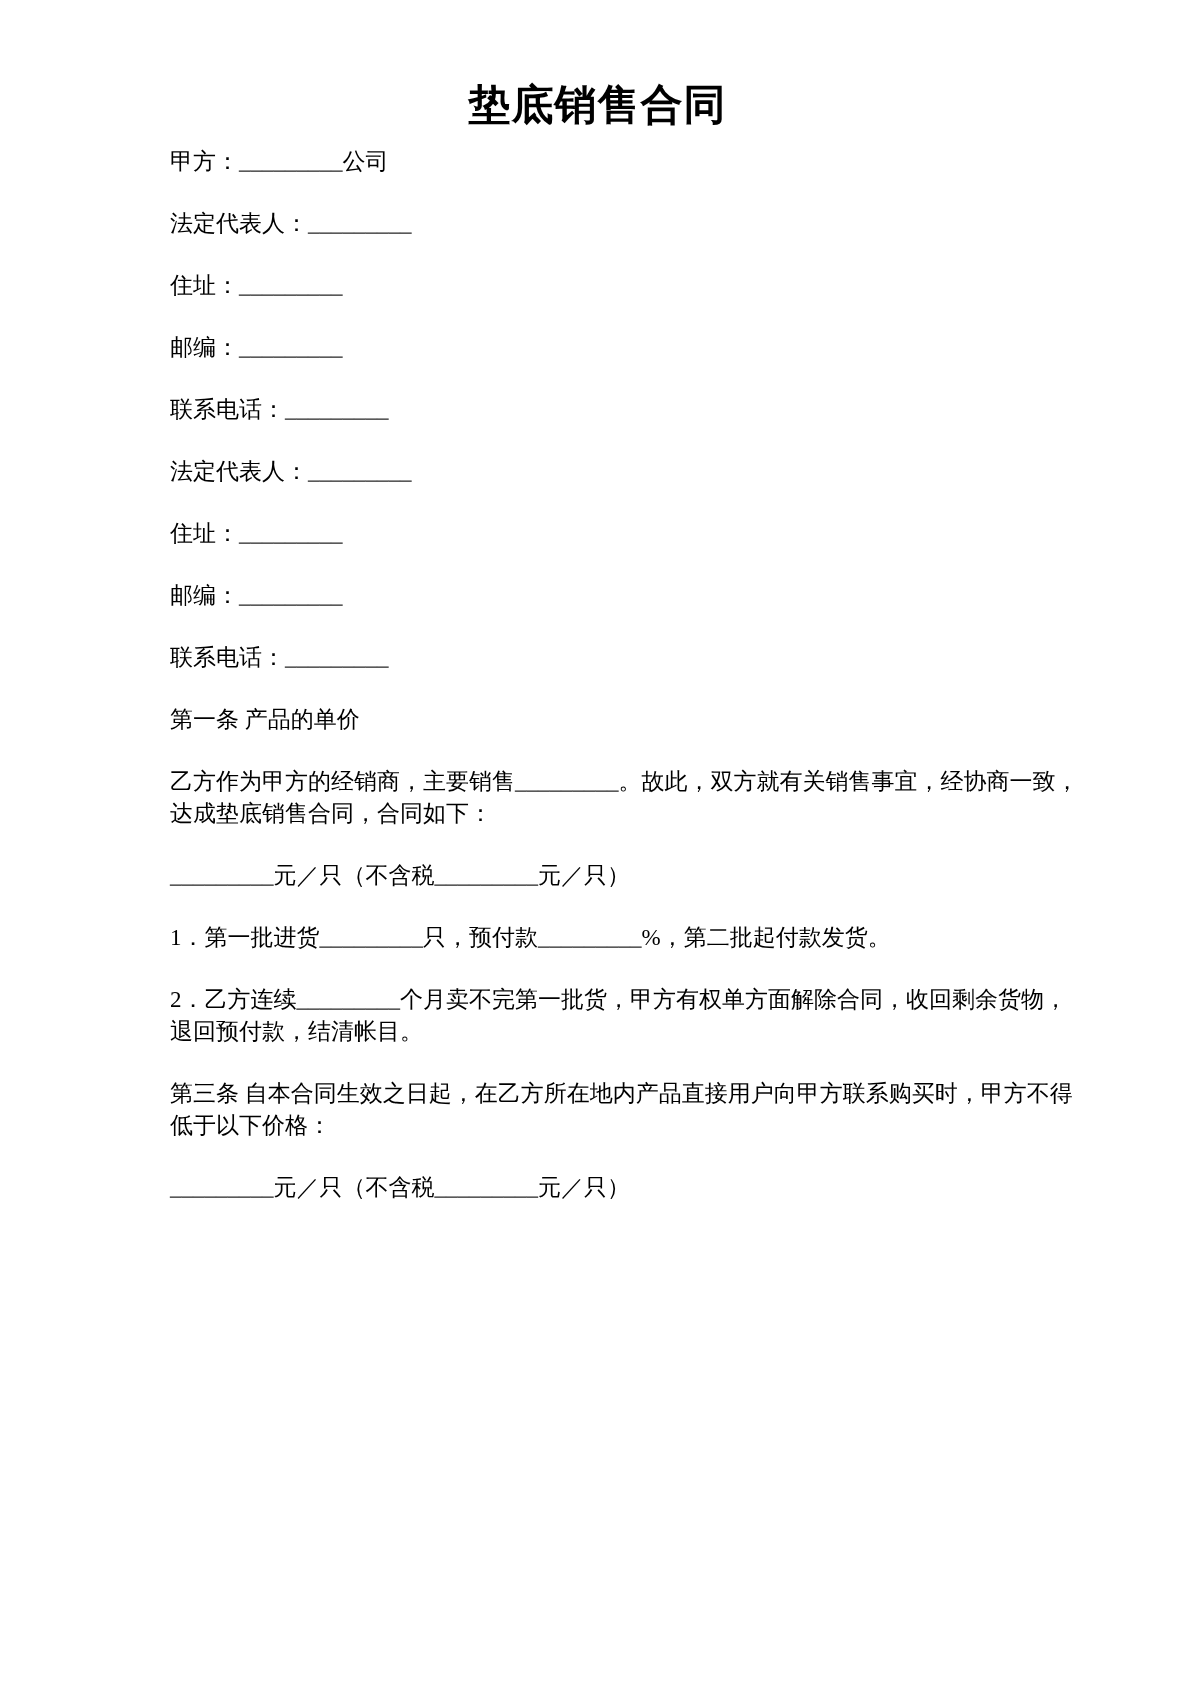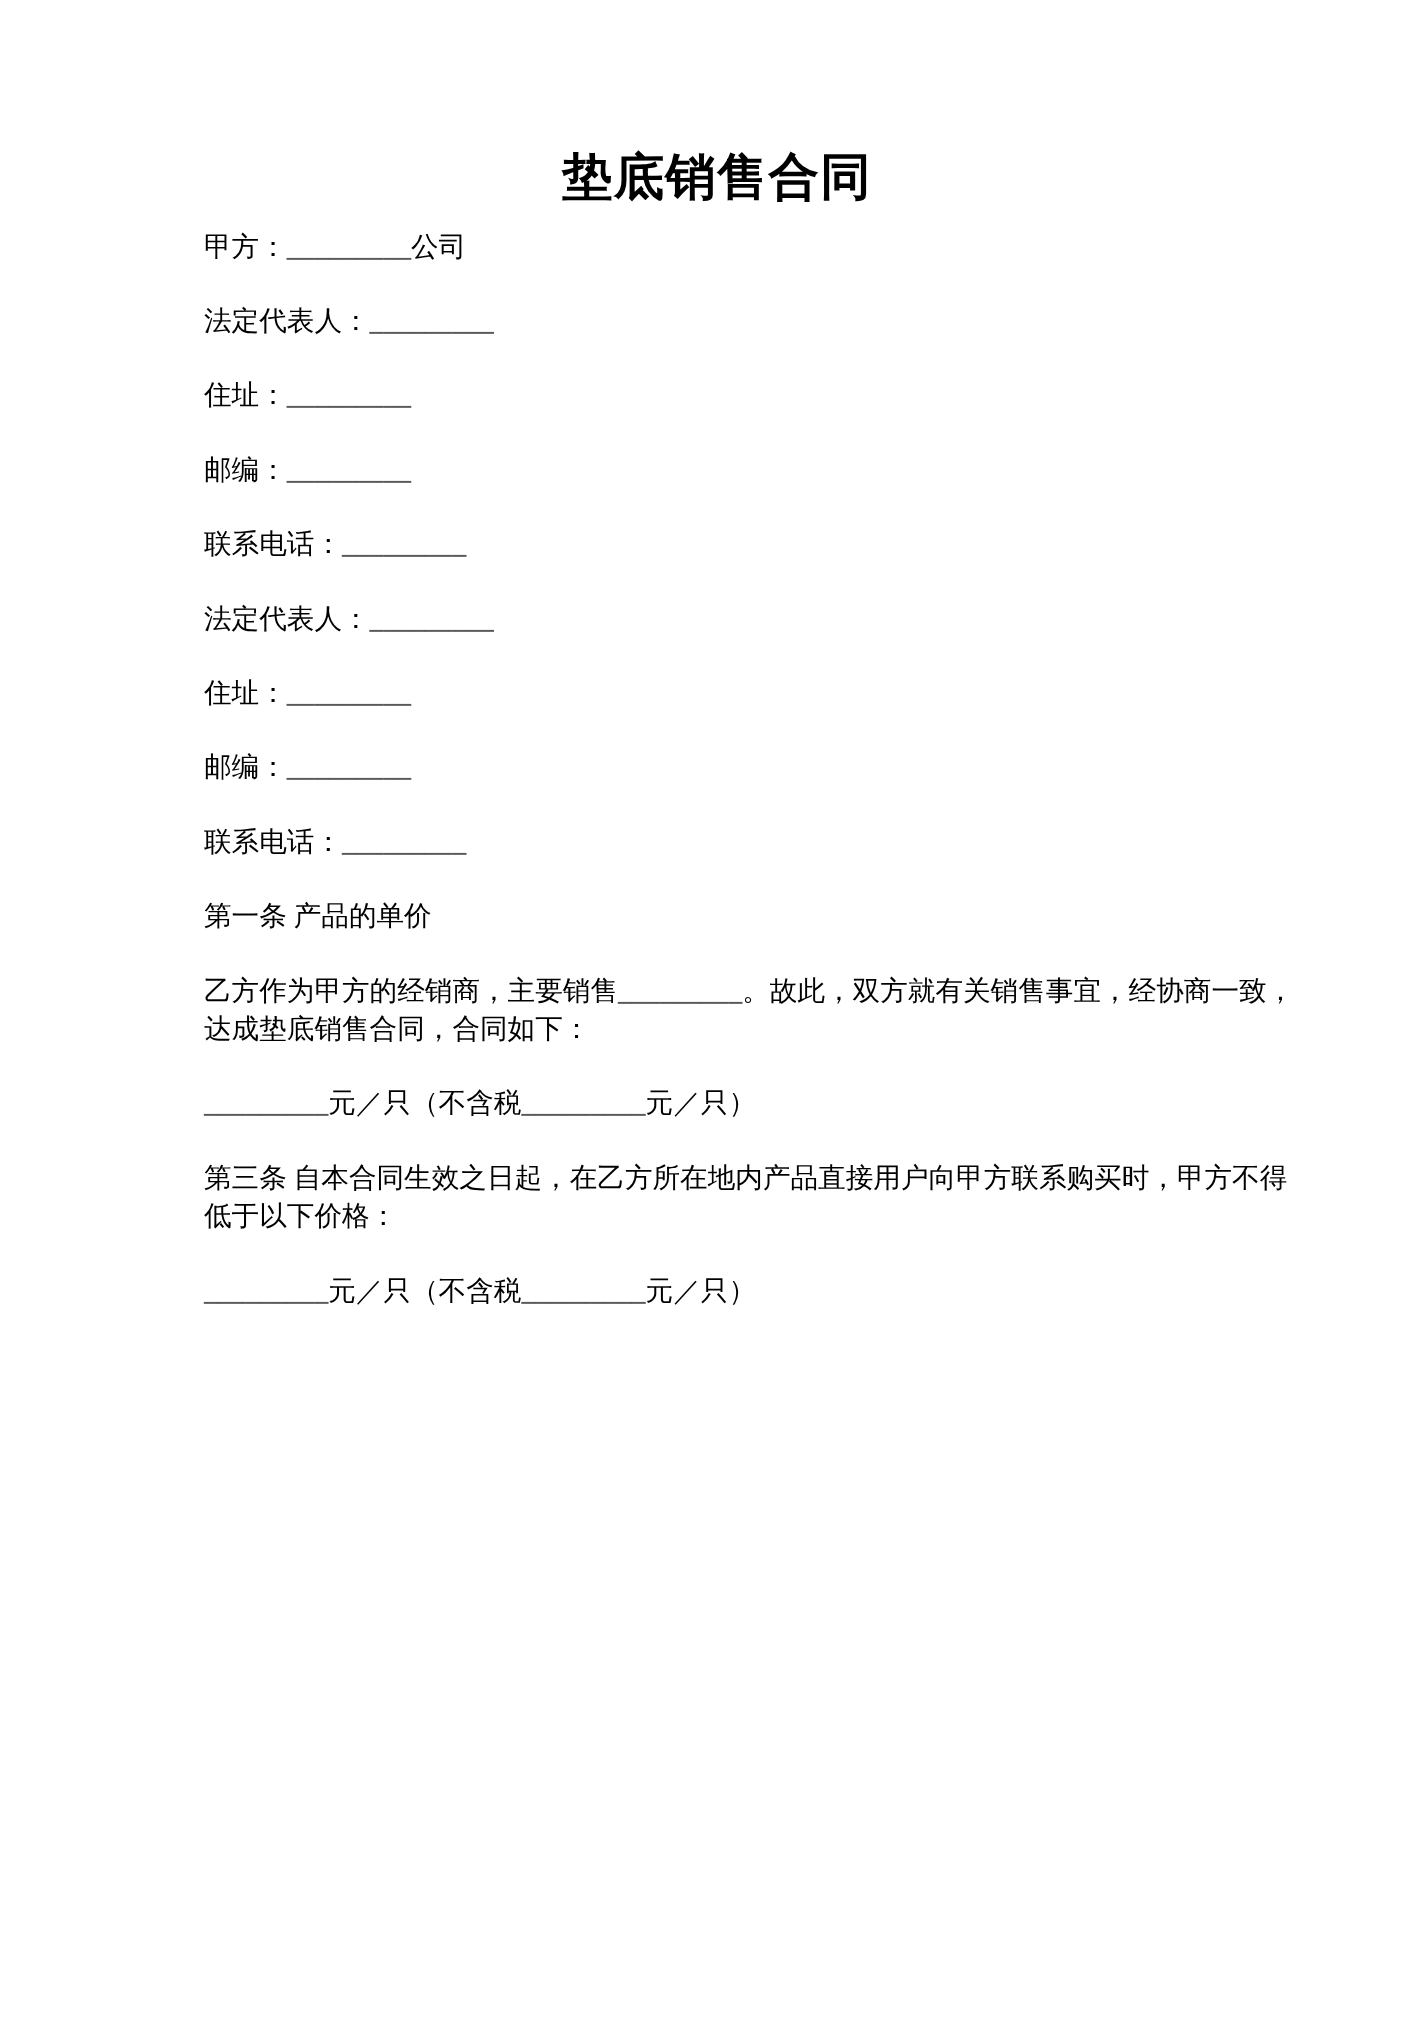--- a/index.html
+++ b/index.html
@@ -14,21 +14,21 @@
   body {
     width: 1190px;
     height: 1683px;
     background: var(--background);
     overflow: hidden;
   }
   .page {
     box-sizing: border-box;
     width: 1190px;
     height: 1683px;
-    padding: 120px 105px 0 170px;
+    padding: 76px 105px 0 170px;
     background: var(--background);
     color: var(--text-color);
     font-family: "Liberation Serif", "DejaVu Serif", serif;
     font-size: 23px;
     line-height: 32px;
   }
   .title {
     width: 855px;
     margin: 0 0 12px 0;
     font-size: 42px;
@@ -61,16 +61,18 @@
       <p><span>住址：</span><span class="blank">_________</span></p>
       <p><span>邮编：</span><span class="blank">_________</span></p>
       <p><span>联系电话：</span><span class="blank">_________</span></p>
       <p><span>法定代表人：</span><span class="blank">_________</span></p>
       <p><span>住址：</span><span class="blank">_________</span></p>
       <p><span>邮编：</span><span class="blank">_________</span></p>
       <p><span>联系电话：</span><span class="blank">_________</span></p>
       <p><span>第一条 产品的单价</span></p>
       <p><span>乙方作为甲方的经销商，主要销售</span><span class="blank">_________</span><span>。故此，双方就有关销售事宜，经协商一致，达成垫底销售合同，合同如下：</span></p>
       <p><span class="blank">_________</span><span>元／只（不含税</span><span class="blank">_________</span><span>元／只）</span></p>
+      <p><span>1．第一批进货</span><span class="blank">_________</span><span>只，预付款</span><span class="blank">_________</span><span>%，第二批起付款发货。</span></p>
+      <p><span>2．乙方连续</span><span class="blank">_________</span><span>个月卖不完第一批货，甲方有权单方面解除合同，收回剩余货物，退回预付款，结清帐目。</span></p>
       <p><span>第三条 自本合同生效之日起，在乙方所在地内产品直接用户向甲方联系购买时，甲方不得低于以下价格：</span></p>
       <p><span class="blank">_________</span><span>元／只（不含税</span><span class="blank">_________</span><span>元／只）</span></p>
     </div>
 </div>
 
 </body></html>

